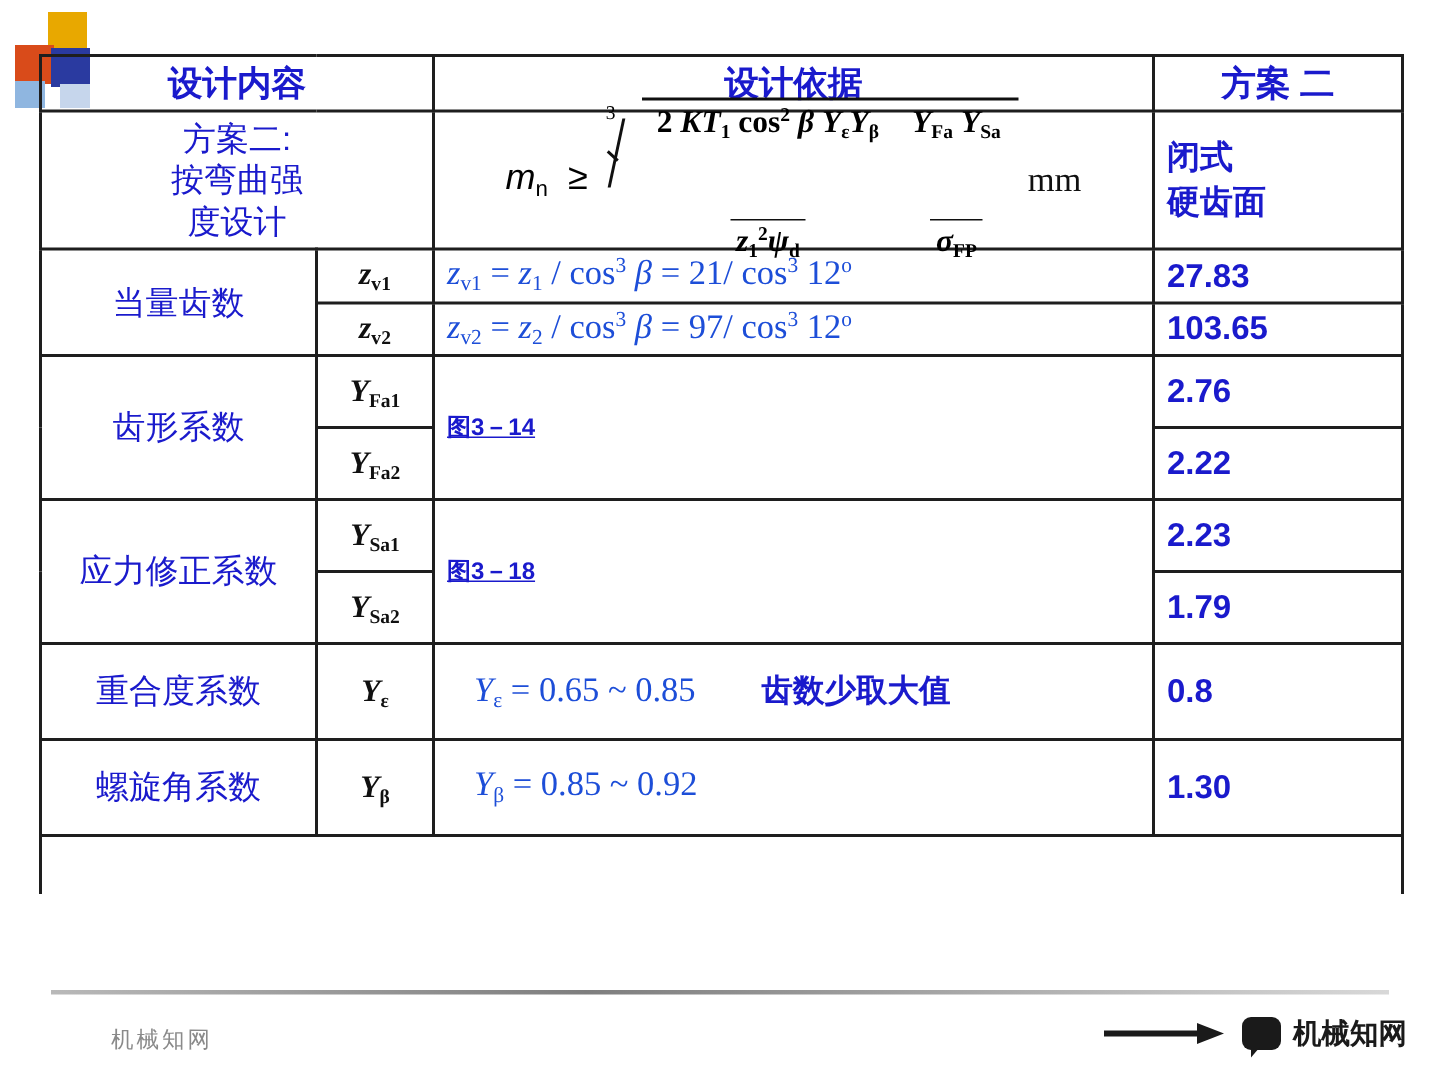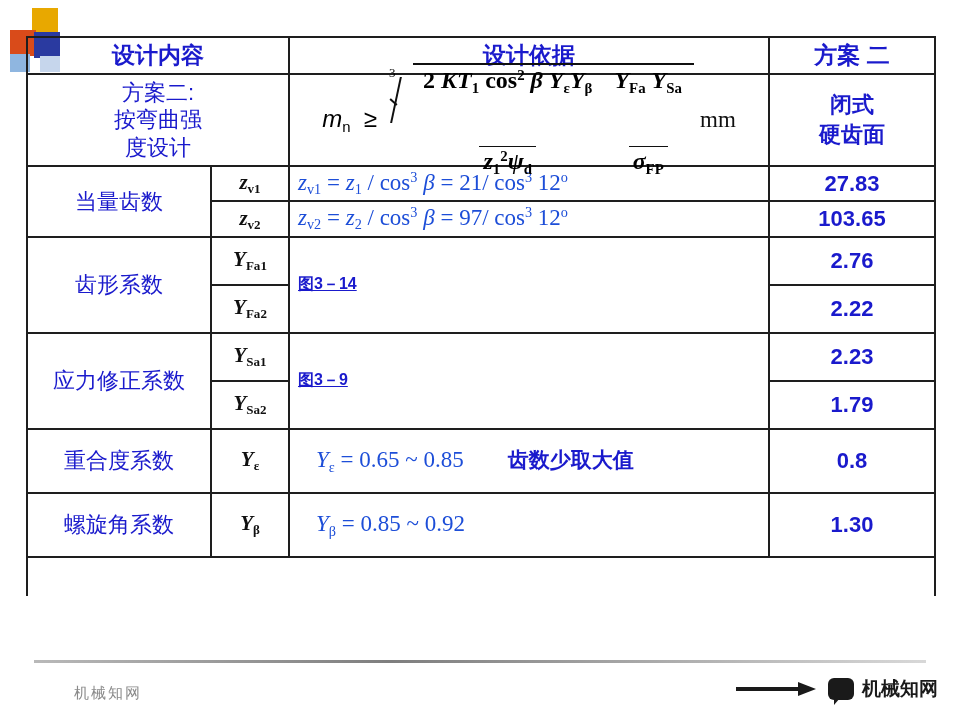--- a/index.html
+++ b/index.html
@@ -70,21 +70,21 @@
     text-align: center;
     font-family: "Liberation Serif", serif;
   }
   .sym i { font-style: italic; }
   .sub { font-size: 0.62em; vertical-align: -0.32em; font-style: normal; }
   .sup { font-size: 0.62em; vertical-align: 0.55em; font-style: normal; }
   .val {
     color: #1a1acc;
     font-weight: bold;
     font-size: 22px;
-    text-align: center;
+    text-align: left;
     padding-left: 12px;
     font-family: "Liberation Sans", sans-serif;
   }
   .formula {
     color: #1d4ed8;
     font-size: 23px;
     font-family: "Liberation Serif", serif;
     padding-left: 18px;
   }
   .formula i { font-style: italic; }
@@ -157,21 +157,21 @@
     border-top: 2px solid #101010;
     padding: 2px 8px 0 6px;
     display: flex;
     align-items: center;
     gap: 14px;
   }
   .frac {
     display: inline-flex;
     flex-direction: column;
     align-items: center;
-    font-size: 24px;
+    font-size: 21px;
     gap: 48px;
   }
   .frac .num { padding: 0 4px 1px 4px; }
   .frac .den { padding: 1px 4px 0 4px; border-top: 1.6px solid #101010; }
 
   
   .divider {
     position: absolute;
     left: 34px;
     top: 660px;
@@ -320,21 +320,21 @@
     <td class="val">2.76</td>
   </tr>
   <tr>
     <td class="sym" style="height:42px"><i>Y</i><span class="sub">Fa2</span></td>
     <td class="val">2.22</td>
   </tr>
 
   <tr>
     <td class="rowlabel" rowspan="2">应力修正系数</td>
     <td class="sym" style="height:42px"><i>Y</i><span class="sub">Sa1</span></td>
-    <td class="ref" rowspan="2">图3－9</td>
+    <td class="ref" rowspan="2">图3－18</td>
     <td class="val">2.23</td>
   </tr>
   <tr>
     <td class="sym" style="height:42px"><i>Y</i><span class="sub">Sa2</span></td>
     <td class="val">1.79</td>
   </tr>
 
   <tr>
     <td class="rowlabel" style="height:58px">重合度系数</td>
     <td class="sym"><i>Y</i><span class="sub">ε</span></td>

